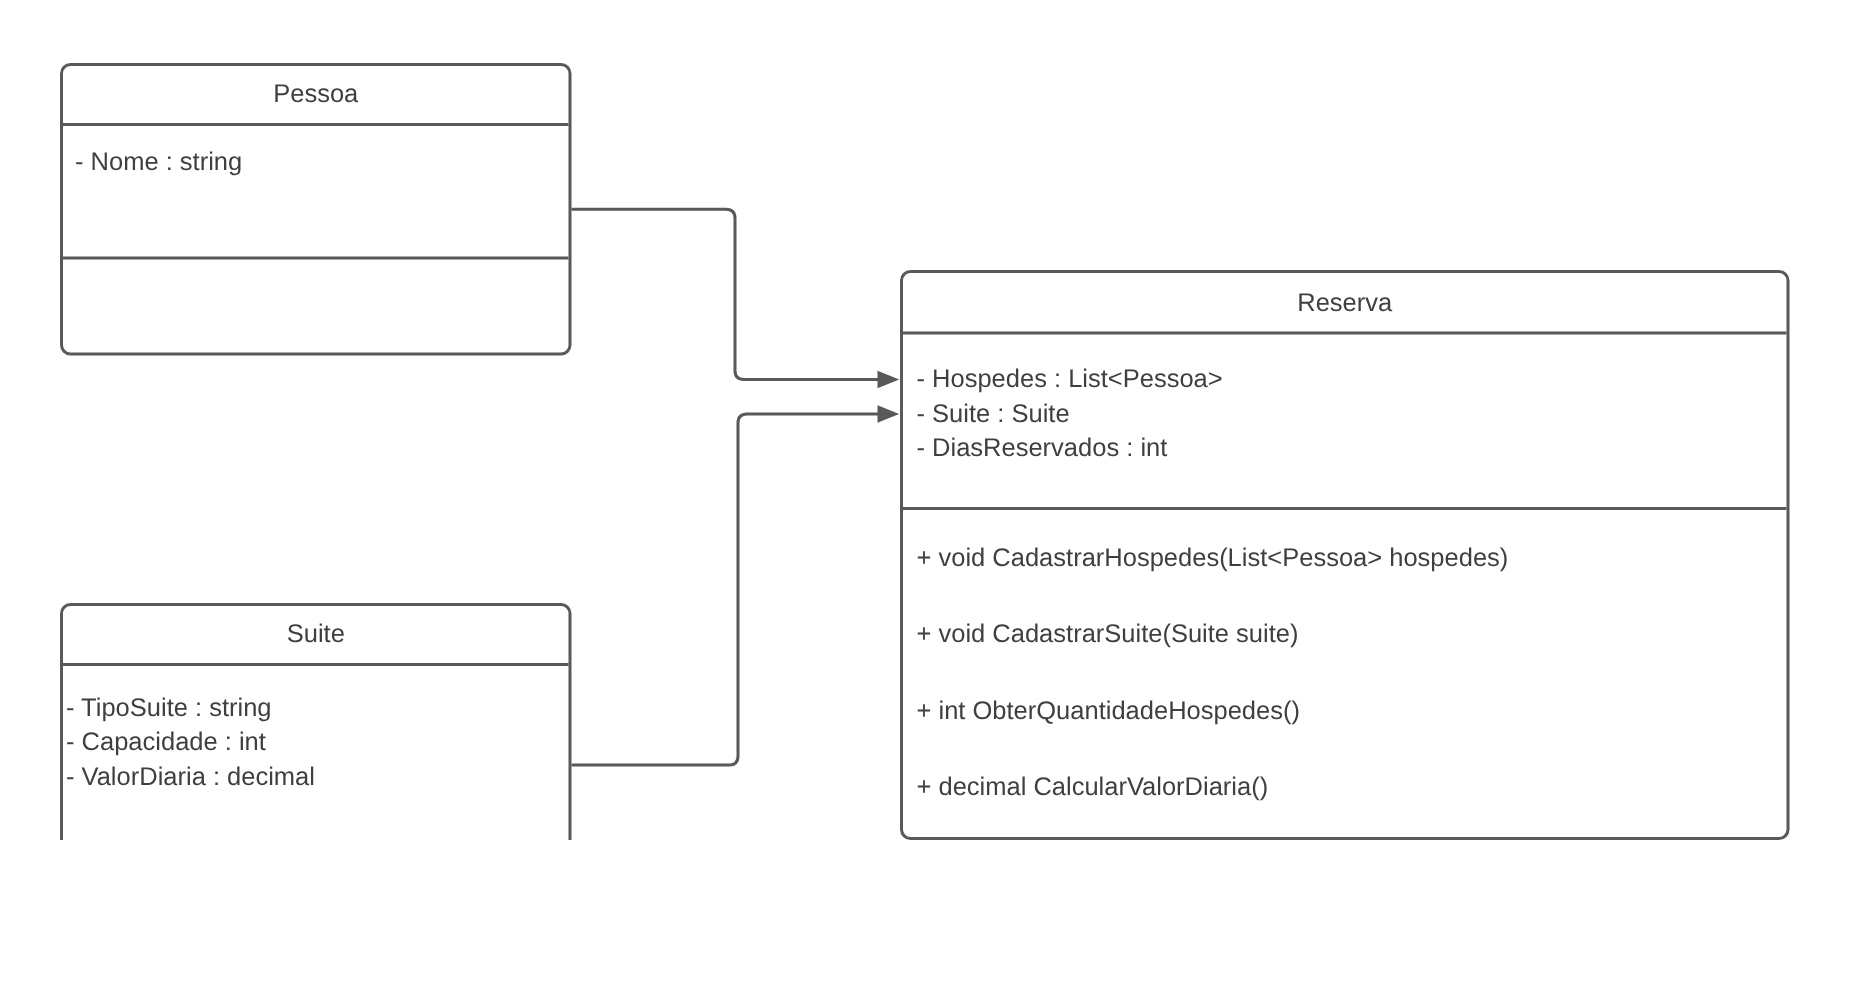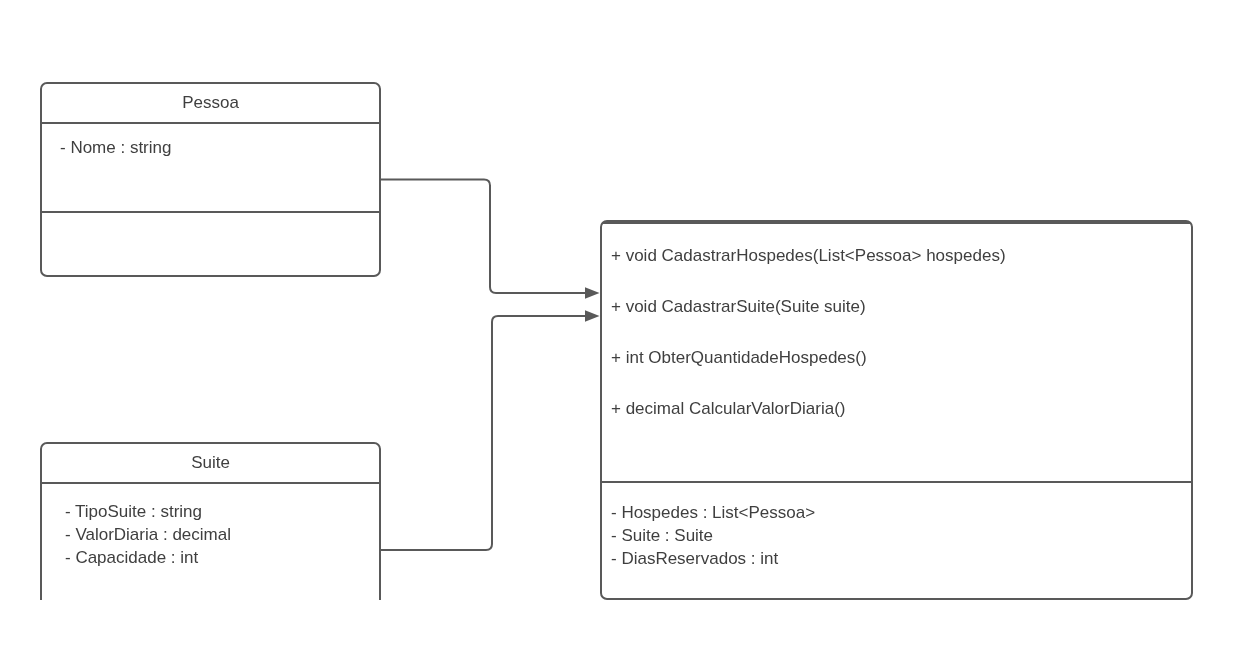--- a/index.html
+++ b/index.html
@@ -4,21 +4,20 @@
 <style>
   html, body { margin: 0; padding: 0; background: #ffffff; }
   #canvas {
     position: relative;
     width: 1234px;
     height: 560px;
     background: #ffffff;
     font-family: "Liberation Sans", "DejaVu Sans", sans-serif;
     color: #3f3f3f;
     overflow: hidden;
-    margin-top: 40px;
   }
   .uml-class {
     position: absolute;
     box-sizing: border-box;
     border: 2px solid #595959;
     border-radius: 7px;
     background: #ffffff;
     display: flex;
     flex-direction: column;
     font-size: 17px;
@@ -44,26 +43,26 @@
     line-height: 23px;
     height: 23px;
     margin-bottom: 28px;
     white-space: nowrap;
   }
   .method-row:last-child { margin-bottom: 0; }
 
   
   #class-pessoa { left: 40px; top: 42px; width: 341px; height: 195px; }
   #class-pessoa .uml-title { height: 38px; line-height: 38px; }
-  #class-pessoa .attrs { height: 89px; padding: 12px 8px 0 18px; }
+  #class-pessoa .attrs { height: 89px; padding: 12px 8px 0 8px; }
 
   
   #class-suite { left: 40px; top: 402px; width: 341px; height: 218px; justify-content: space-between; }
   #class-suite .uml-title { height: 38px; line-height: 38px; }
-  #class-suite .attrs { height: 118px; padding: 16px 8px 0 23px; }
+  #class-suite .attrs { height: 118px; padding: 16px 8px 0 2px; }
 
   
   #class-reserva { left: 600px; top: 180px; width: 593px; height: 380px; }
   #class-reserva .uml-title { height: 39px; line-height: 39px; }
   #class-reserva .attrs { height: 117px; padding: 18px 9px 0 9px; }
   #class-reserva .methods { padding: 20px 9px 0 9px; }
 
   #connector-layer {
     position: absolute;
     left: 0; top: 0;
@@ -93,33 +92,34 @@
     <div class="uml-section attrs">
         <div class="attr-row">- Nome : string</div>
       </div>
     <div class="uml-section grow"></div>
   </div>
 
   <div class="uml-class" id="class-suite">
     <div class="uml-title">Suite</div>
     <div class="uml-section attrs">
         <div class="attr-row">- TipoSuite : string</div>
+        <div class="attr-row">- Capacidade : int</div>
         <div class="attr-row">- ValorDiaria : decimal</div>
-        <div class="attr-row">- Capacidade : int</div>
       </div>
     <div class="uml-section grow"></div>
   </div>
 
   <div class="uml-class" id="class-reserva">
+    <div class="uml-title">Reserva</div>
+    <div class="uml-section attrs">
+        <div class="attr-row">- Hospedes : List&lt;Pessoa&gt;</div>
+        <div class="attr-row">- Suite : Suite</div>
+        <div class="attr-row">- DiasReservados : int</div>
+      </div>
     <div class="uml-section grow methods">
         <div class="method-row">+ void CadastrarHospedes(List&lt;Pessoa&gt; hospedes)</div>
         <div class="method-row">+ void CadastrarSuite(Suite suite)</div>
         <div class="method-row">+ int ObterQuantidadeHospedes()</div>
         <div class="method-row">+ decimal CalcularValorDiaria()</div>
       </div>
-    <div class="uml-section attrs">
-        <div class="attr-row">- Hospedes : List&lt;Pessoa&gt;</div>
-        <div class="attr-row">- Suite : Suite</div>
-        <div class="attr-row">- DiasReservados : int</div>
-      </div>
   </div>
 
 </div>
 
 </body></html>

